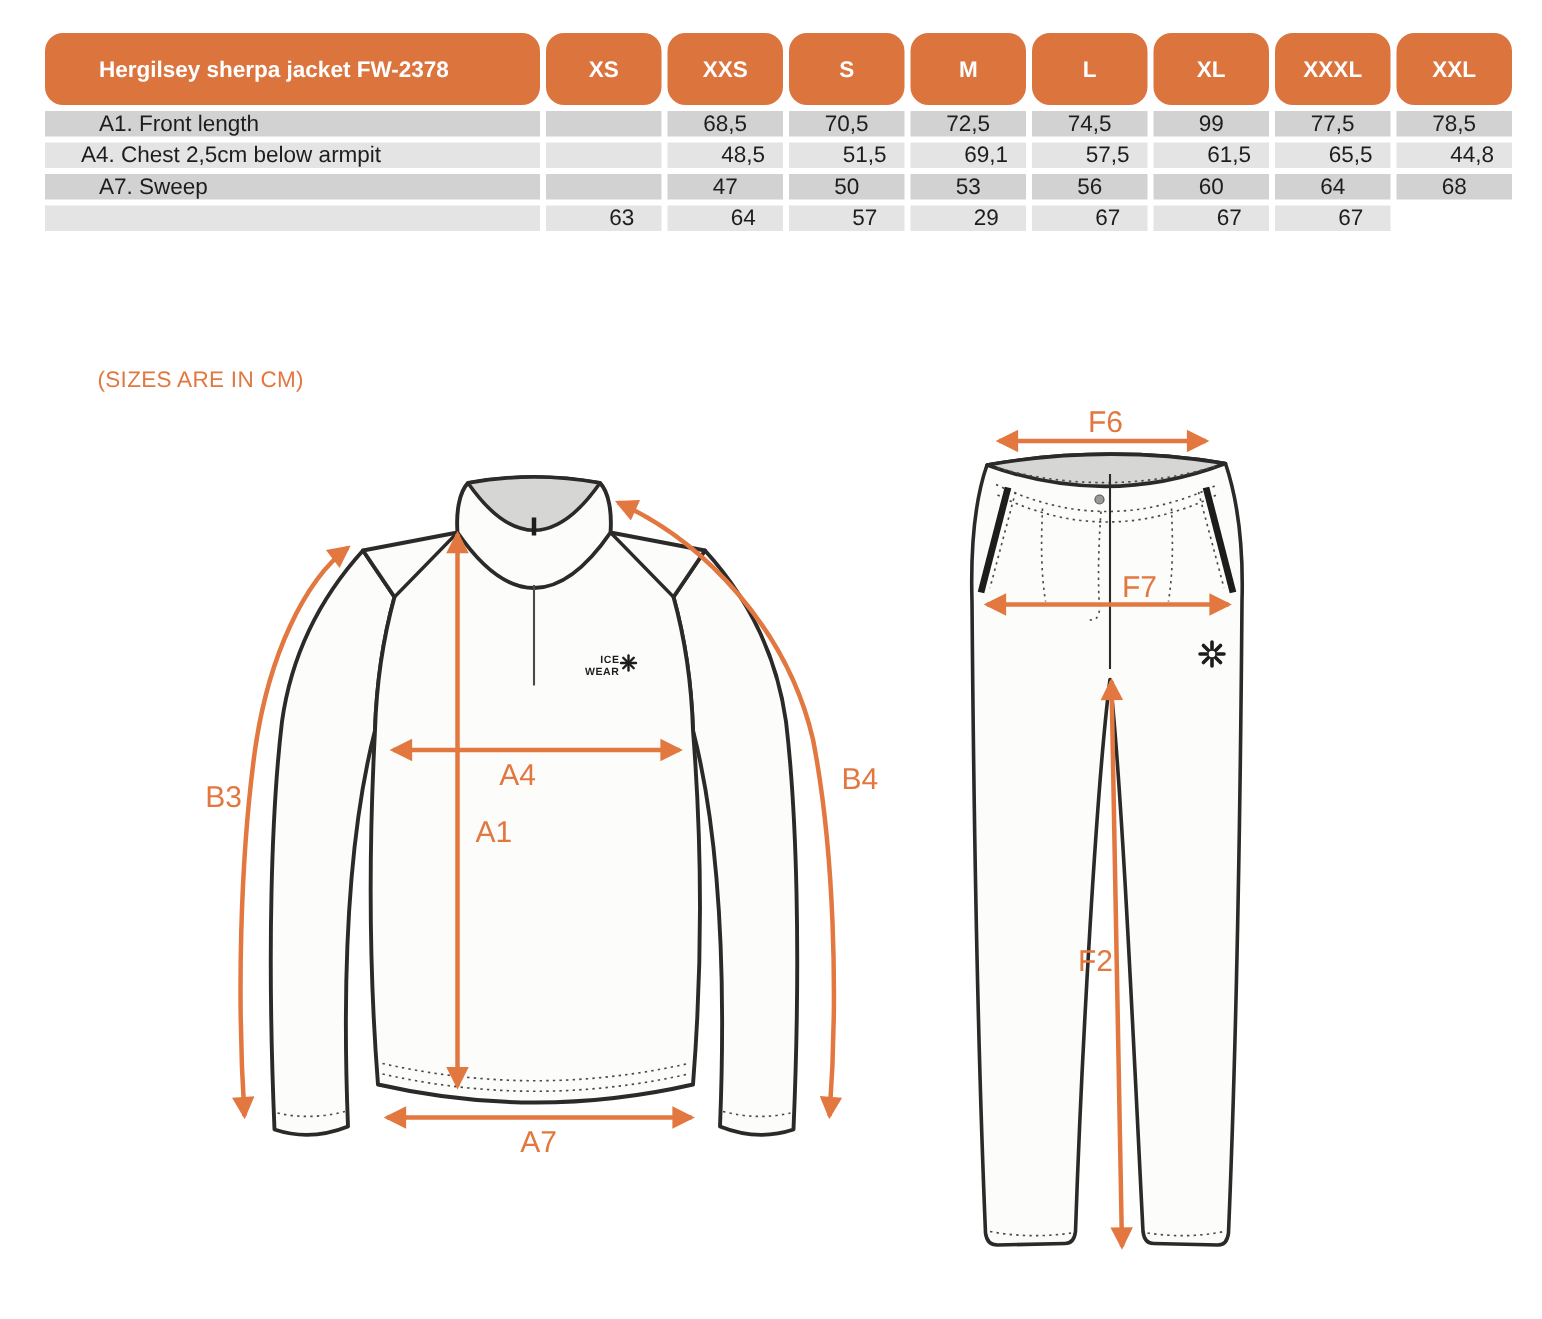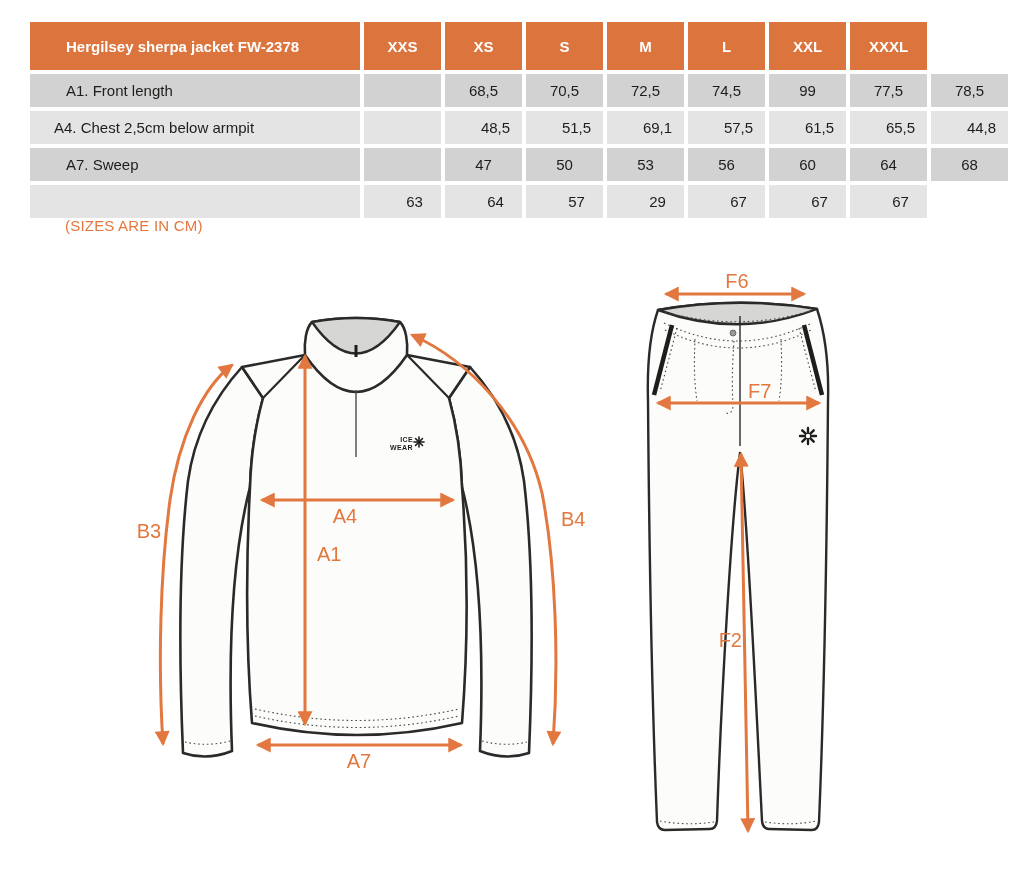--- a/index.html
+++ b/index.html
@@ -4,28 +4,28 @@
 <style>
   html,body{margin:0;padding:0;background:#fff;}
   .page{position:relative;width:1028px;height:879px;background:#ffffff;
         font-family:"Liberation Sans",sans-serif;overflow:hidden;}
 
   
   .sizetable{position:absolute;left:30px;top:22px;}
   .thead,.trow{display:grid;grid-template-columns:330px repeat(8,77px);column-gap:4px;margin-bottom:4px;}
   .cell{display:flex;align-items:center;justify-content:center;box-sizing:border-box;}
   .thead .cell{height:48px;background:var(--header_bg,#DC743E);color:var(--header_text,#fff);
-               font-weight:bold;font-size:15px;}
+               font-weight:bold;font-size:15px;border-radius:12px;}
   .cell.htitle{justify-content:flex-start;padding-left:36px;}
-  .trow .cell{height:33px;font-size:15px;color:var(--cell_text,#1d1d1b);}
+  .trow .cell{height:17px;font-size:15px;color:var(--cell_text,#1d1d1b);}
   .trow.even .cell{background:var(--row_dark,#D2D2D2);}
   .trow.odd  .cell{background:var(--row_light,#E4E4E4);padding-left:24px;}
   .cell.rowlabel{justify-content:flex-start;padding-left:36px;}
 
-  .note{position:absolute;left:65px;top:217px;color:var(--accent,#E2783F);
+  .note{position:absolute;left:65px;top:245px;color:var(--accent,#E2783F);
         font-size:15px;letter-spacing:.2px;}
 
   
   .jacket-svg{position:absolute;left:95px;top:295px;}
   .pants-svg{position:absolute;left:640px;top:273px;}
   .garm{fill:var(--garment,#FCFCFA);stroke:var(--outline,#2B2A28);stroke-width:2.6;stroke-linejoin:round;}
   .garm2{fill:var(--garment,#FCFCFA);stroke:var(--outline,#2B2A28);stroke-width:2.4;stroke-linejoin:round;}
   .shadefill{fill:var(--shade,#D6D6D4);stroke:var(--outline,#2B2A28);stroke-width:2.4;stroke-linejoin:round;}
   .seam{fill:none;stroke:var(--outline,#2B2A28);stroke-width:2.2;stroke-linecap:round;}
   .dot{fill:none;stroke:var(--stitch,#4A4A48);stroke-width:1.1;stroke-dasharray:1.6 2.8;}
@@ -36,27 +36,28 @@
 </style>
 </head>
 <body>
 
 <div class="page">
 
   <div class="sizetable">
     <div class="thead">
       <div class="cell htitle">Hergilsey sherpa jacket FW-2378</div>
 
-    <div class="cell hsize">XXS</div>
-        <div class="cell hsize">XS</div>
+    <div class="cell hsize">XS</div>
+        <div class="cell hsize">XXS</div>
         <div class="cell hsize">S</div>
         <div class="cell hsize">M</div>
         <div class="cell hsize">L</div>
+        <div class="cell hsize">XL</div>
+        <div class="cell hsize">XXXL</div>
         <div class="cell hsize">XXL</div>
-        <div class="cell hsize">XXXL</div>
       </div>
     <div>
 
     <div class="trow even">
           <div class="cell rowlabel">A1. Front length</div>
           <div class="cell num"></div>
           <div class="cell num">68,5</div>
           <div class="cell num">70,5</div>
           <div class="cell num">72,5</div>
           <div class="cell num">74,5</div>

